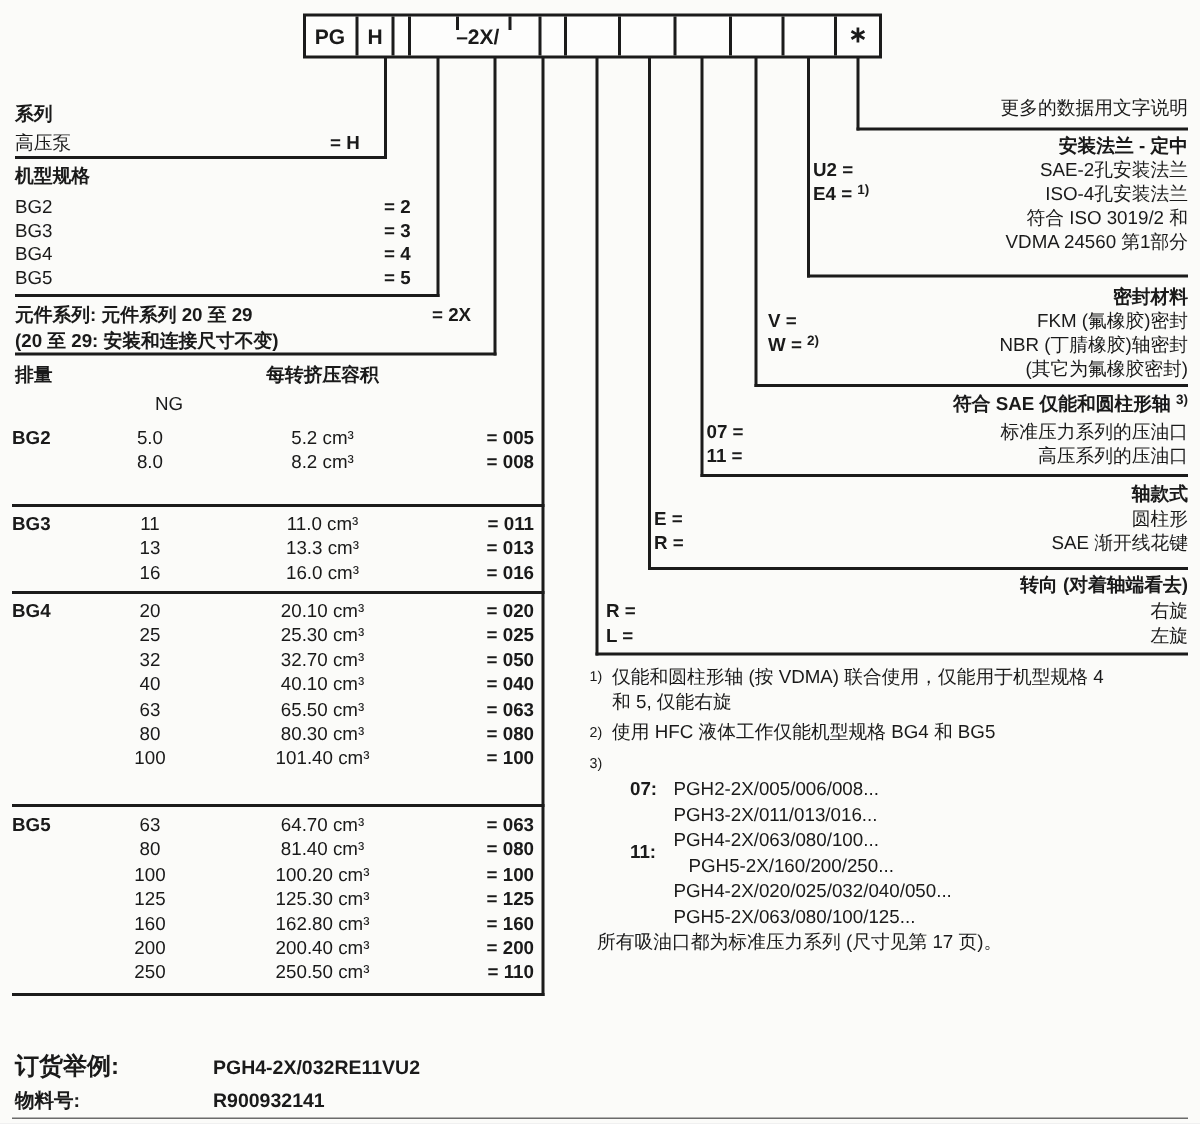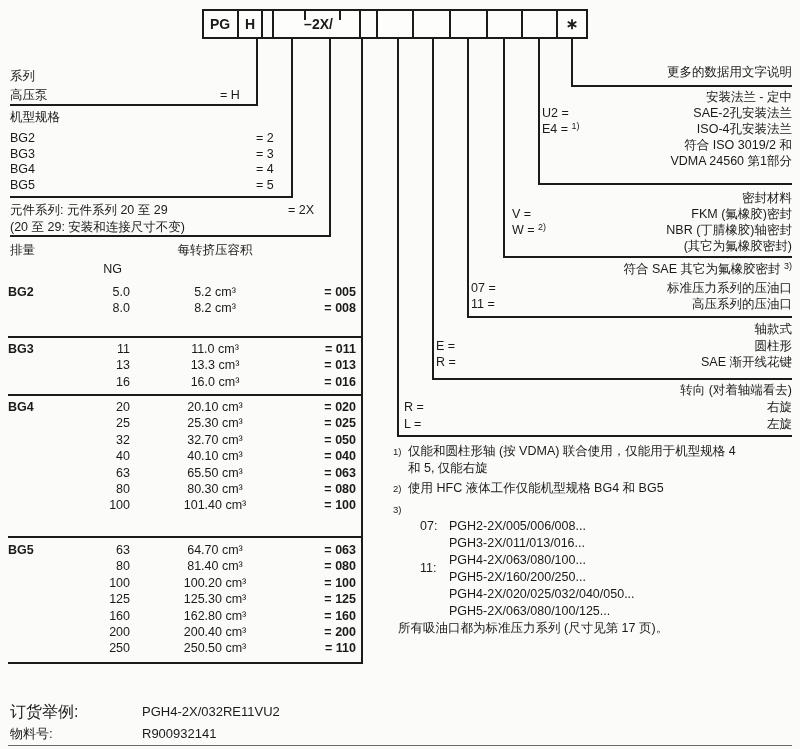--- a/index.html
+++ b/index.html
@@ -1,37 +1,37 @@
 <!DOCTYPE html>
 <html><head>
 <meta charset="utf-8">
 <style>
   html,body{margin:0;padding:0;background:#e8e8e8;}
   #page{position:relative;width:800px;height:749px;background:#fbfbf9;overflow:hidden;
         font-family:"Liberation Sans",sans-serif;color:#1a1a1a;}
   .t{position:absolute;font-size:12.5px;line-height:16px;white-space:nowrap;color:#1a1a1a;}
-  .b{font-weight:400;}
+  .b{font-weight:700;}
   .ra{right:8px;text-align:right;}
   .ctr{text-align:center;}
   .line{position:absolute;background:#1b1b1b;}
   .hl{height:2px;}
   .vl{width:2px;}
   .thin{height:1px;background:#6b6b6b;}
   .codebox{position:absolute;left:202px;top:9px;width:386px;height:30px;
            border:2px solid #1b1b1b;box-sizing:border-box;background:#fdfdfc;}
   .cell-label{position:absolute;top:14px;font-size:14px;font-weight:700;line-height:20px;}
   .divider{position:absolute;top:11px;height:26px;width:2px;background:#1b1b1b;}
   .tick{position:absolute;top:11px;height:9px;width:2px;background:#1b1b1b;}
   sup{font-size:9px;line-height:0;vertical-align:4px;}
   .fnm{font-size:9.5px;}
   .tgroup{position:absolute;left:8px;width:355px;}
   .trow{position:relative;height:16.4px;}
   .trow span{position:absolute;top:0;line-height:16.4px;white-space:nowrap;font-size:12.5px;}
   .tc-bg{left:0;font-weight:700;}
-  .tc-ng{left:62px;width:60px;text-align:right;}
+  .tc-ng{left:62px;width:60px;text-align:center;}
   .tc-vol{left:142px;width:130px;text-align:center;}
   .tc-code{left:288px;width:60px;text-align:right;font-weight:700;}
 </style>
 </head>
 <body>
 
 <div id="page">
 
   <div class="codebox"></div>
   <div class="divider" style="left:237px"></div>
@@ -232,21 +232,21 @@
   <div class="t ra" style="top:137px">符合 ISO 3019/2 和</div>
   <div class="t ra" style="top:153px">VDMA 24560 第1部分</div>
 
   <div class="t b ra" style="top:190px">密封材料</div>
   <div class="t b" style="left:512px;top:206px">V =</div>
   <div class="t ra" style="top:206px">FKM (氟橡胶)密封</div>
   <div class="t b" style="left:512px;top:222px"><span>W =</span> <sup>2)</sup></div>
   <div class="t ra" style="top:222px">NBR (丁腈橡胶)轴密封</div>
   <div class="t ra" style="top:238px">(其它为氟橡胶密封)</div>
 
-  <div class="t b ra" style="top:261px"><span>符合 SAE 其它为氟橡胶密封</span> <sup>3)</sup></div>
+  <div class="t b ra" style="top:261px"><span>符合 SAE 仅能和圆柱形轴</span> <sup>3)</sup></div>
   <div class="t b" style="left:471px;top:280px">07 =</div>
   <div class="t ra" style="top:280px">标准压力系列的压油口</div>
   <div class="t b" style="left:471px;top:296px">11 =</div>
   <div class="t ra" style="top:296px">高压系列的压油口</div>
 
   <div class="t b ra" style="top:321px">轴款式</div>
   <div class="t b" style="left:436px;top:338px">E =</div>
   <div class="t ra" style="top:338px">圆柱形</div>
   <div class="t b" style="left:436px;top:354px">R =</div>
   <div class="t ra" style="top:354px">SAE 渐开线花键</div>
@@ -260,21 +260,21 @@
   <div class="t fnm" style="left:393px;top:444px">1)</div>
   <div class="t" style="left:408px;top:443px">仅能和圆柱形轴 (按 VDMA) 联合使用，仅能用于机型规格 4</div>
   <div class="t" style="left:408px;top:460px">和 5, 仅能右旋</div>
   <div class="t fnm" style="left:393px;top:481px">2)</div>
   <div class="t" style="left:408px;top:480px">使用 HFC 液体工作仅能机型规格 BG4 和 BG5</div>
   <div class="t fnm" style="left:393px;top:502px">3)</div>
   <div class="t b" style="left:420px;top:518px">07:</div>
   <div class="t" style="left:449px;top:518px">PGH2-2X/005/006/008...</div>
   <div class="t" style="left:449px;top:535px">PGH3-2X/011/013/016...</div>
   <div class="t" style="left:449px;top:552px">PGH4-2X/063/080/100...</div>
-  <div class="t" style="left:449px;top:569px">PGH5-2X/160/200/250...</div>
+  <div class="t" style="left:459px;top:569px">PGH5-2X/160/200/250...</div>
   <div class="t b" style="left:420px;top:560px">11:</div>
   <div class="t" style="left:449px;top:586px">PGH4-2X/020/025/032/040/050...</div>
   <div class="t" style="left:449px;top:603px">PGH5-2X/063/080/100/125...</div>
   <div class="t" style="left:398px;top:620px">所有吸油口都为标准压力系列 (尺寸见第 17 页)。</div>
 
   <div class="t b" style="left:10px;top:704px;font-size:16px">订货举例:</div>
   <div class="t b" style="left:142px;top:704px;font-size:13px">PGH4-2X/032RE11VU2</div>
   <div class="t b" style="left:10px;top:726px;font-size:13px">物料号:</div>
   <div class="t b" style="left:142px;top:726px;font-size:13px">R900932141</div>
 

